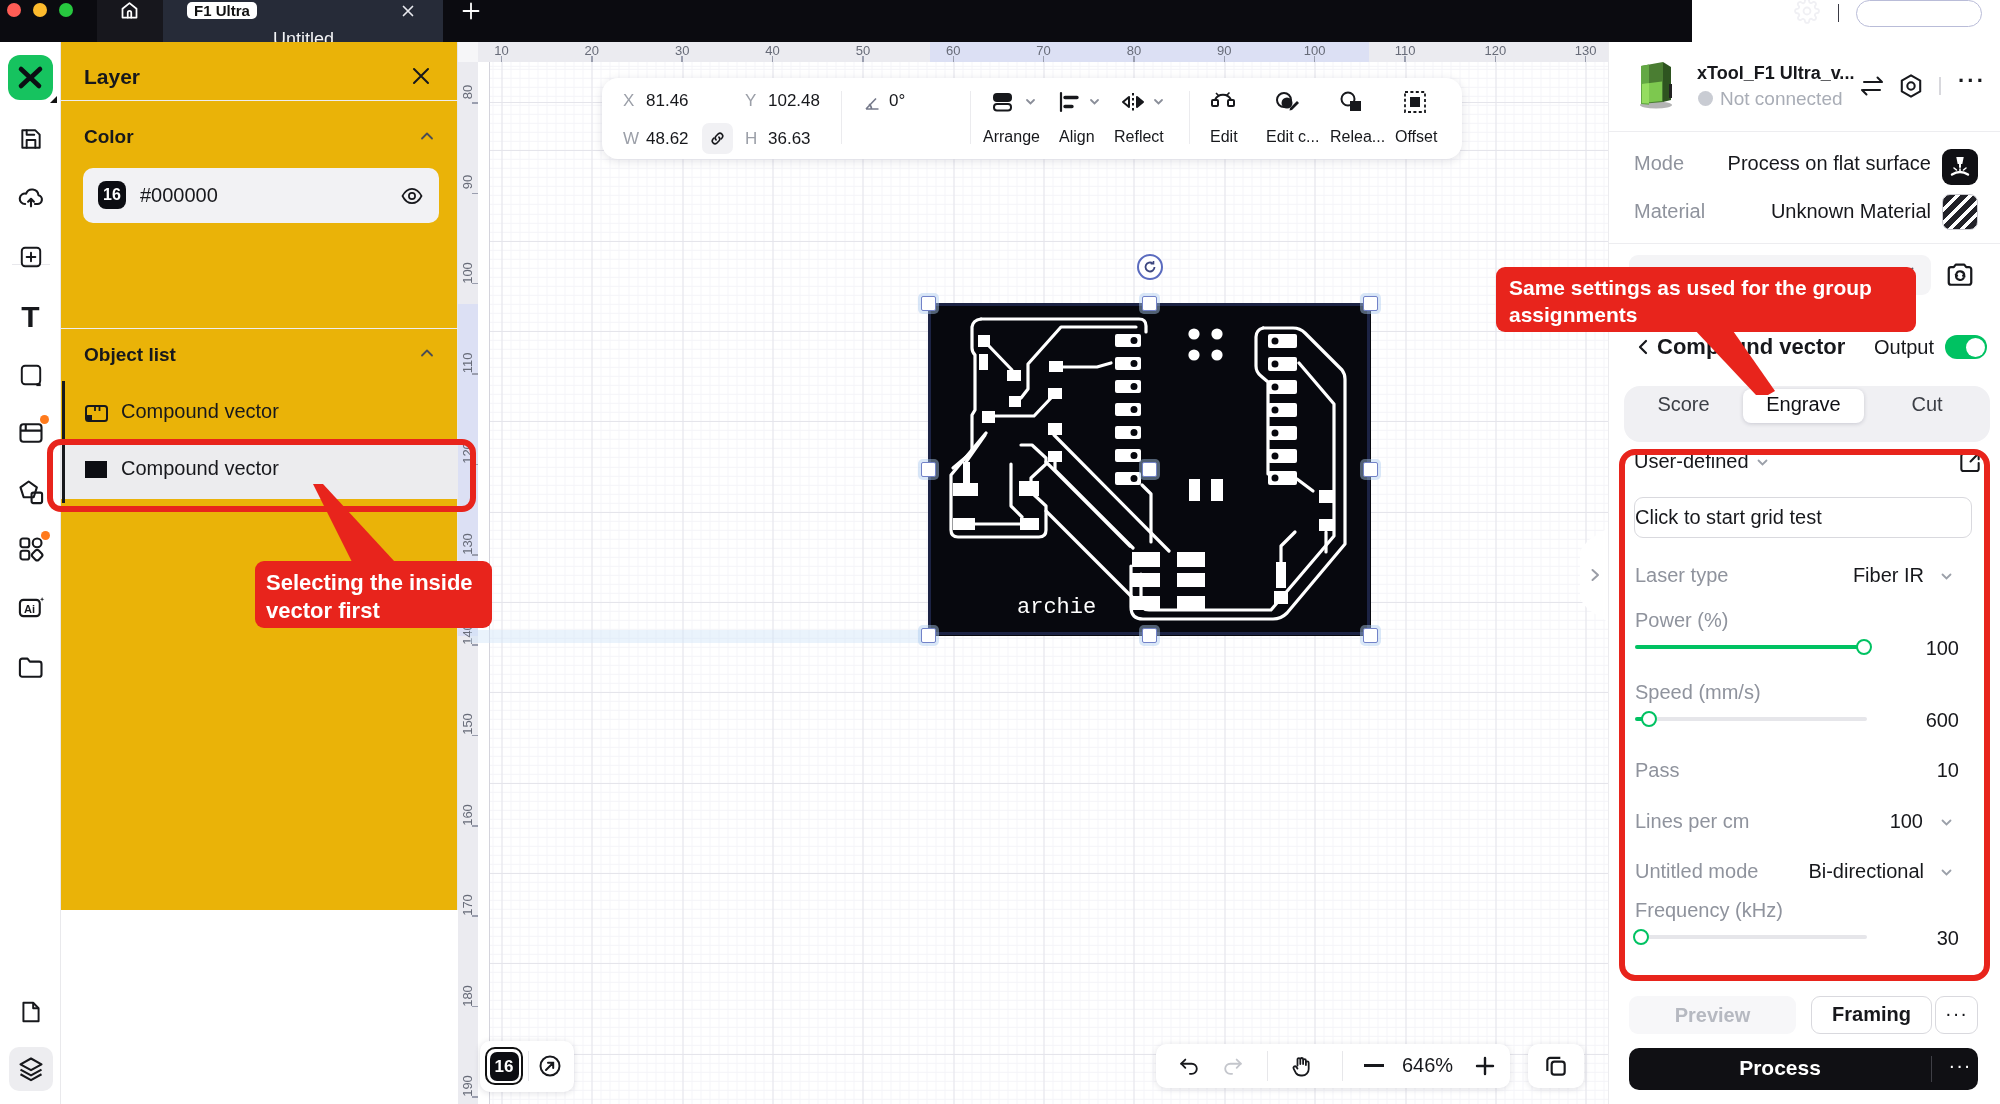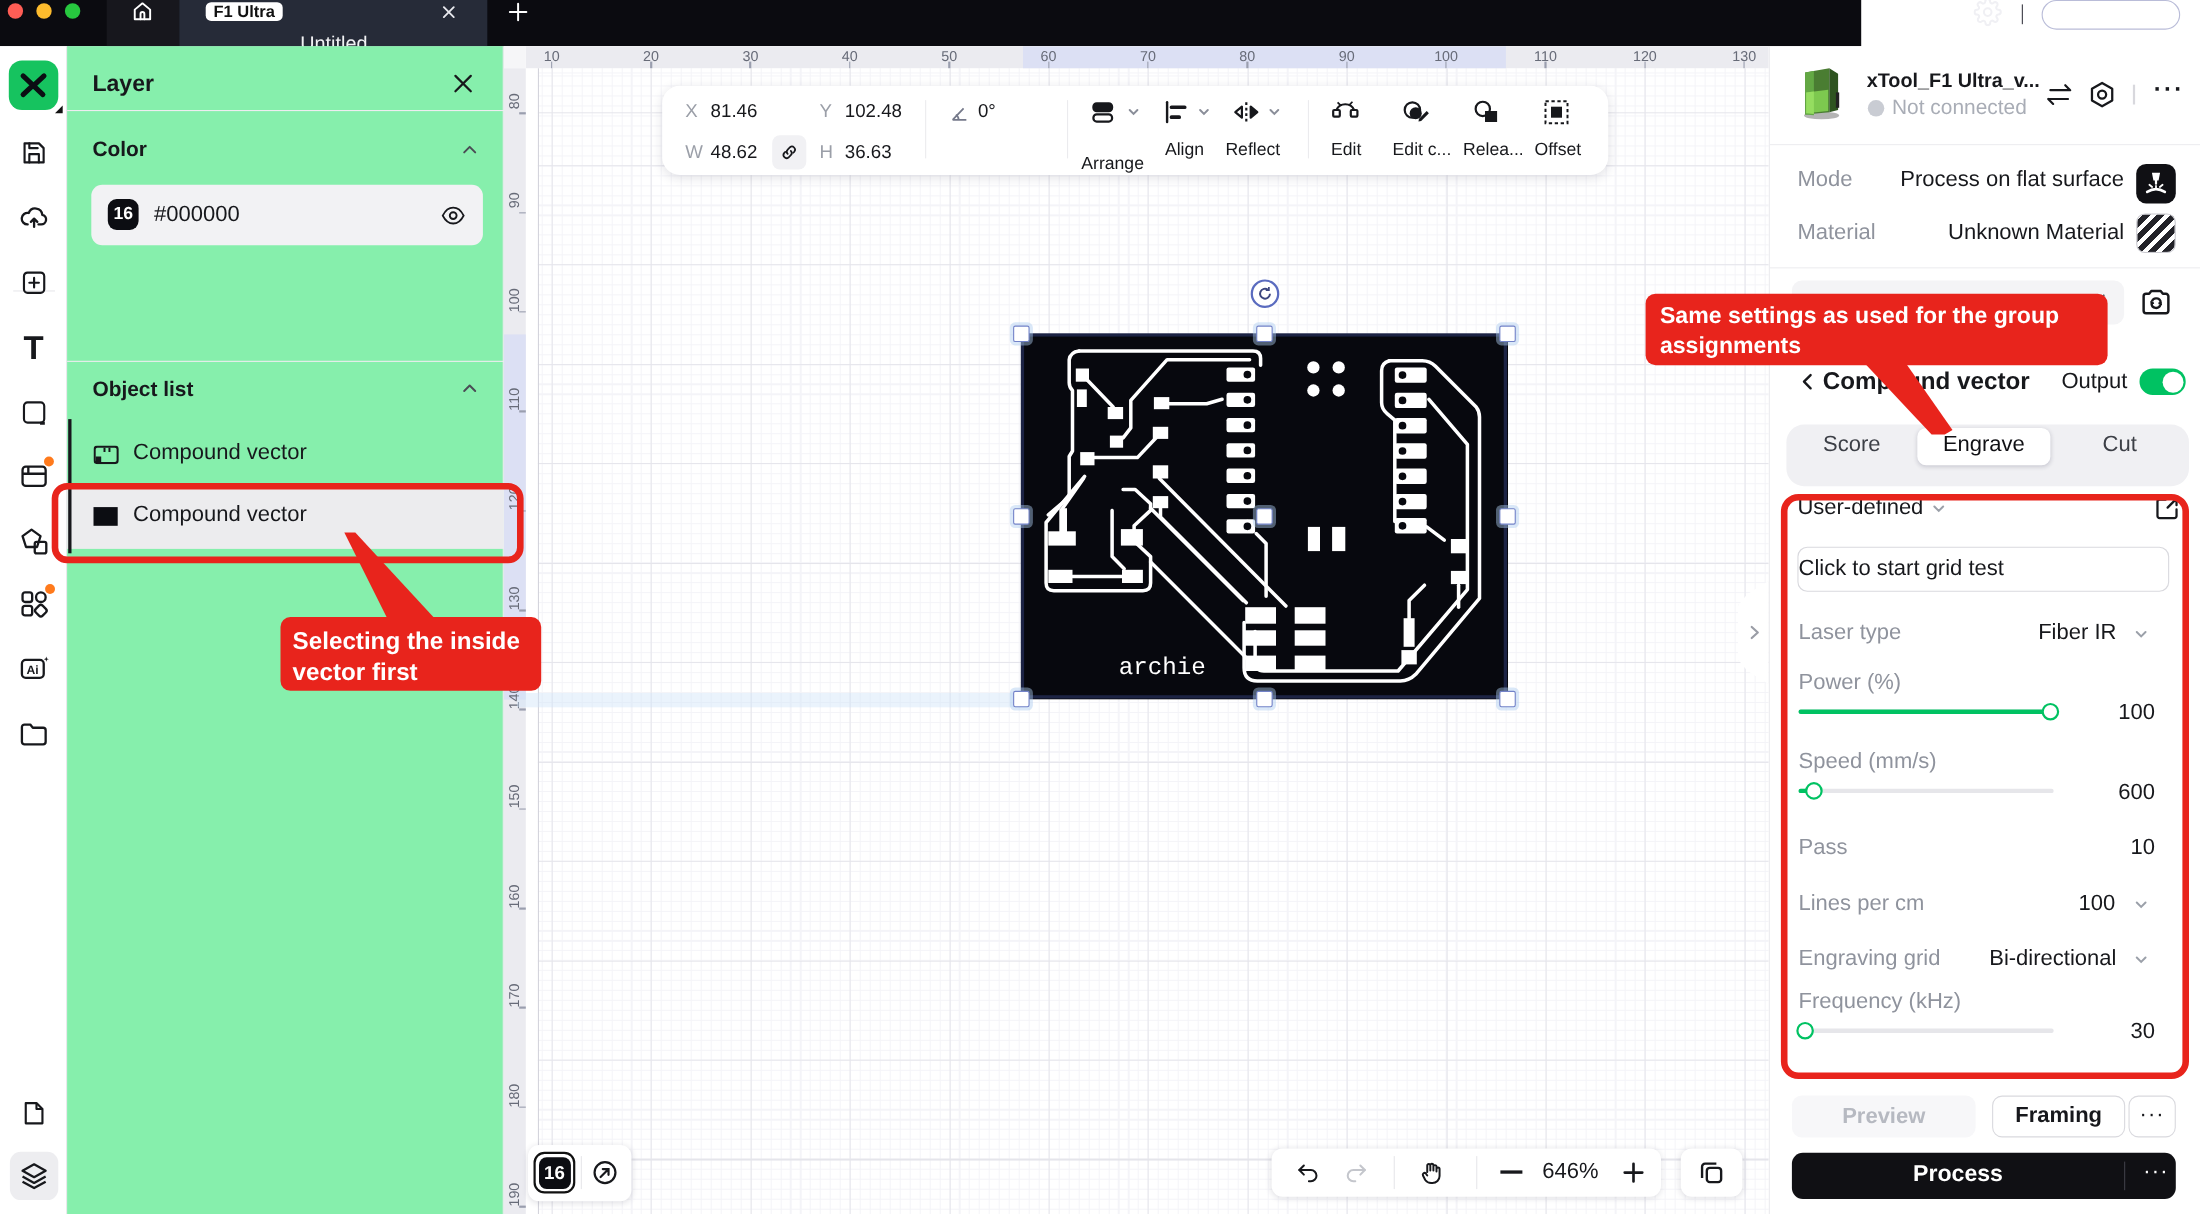--- a/index.html
+++ b/index.html
@@ -7,21 +7,21 @@
   
   #topbar{position:absolute;left:0;top:0;width:1692px;height:42px;background:#0b0b10;}
   .tl{position:absolute;top:3px;width:14px;height:14px;border-radius:50%;}
   #homebtn{position:absolute;left:97px;top:0;width:66px;height:42px;background:#17171d;}
   #tab{position:absolute;left:163px;top:0;width:280px;height:42px;background:#262b38;}
   .pill{position:absolute;left:24px;top:2px;height:17px;background:#fff;border-radius:5px;
     color:#111;font-weight:bold;font-size:15px;line-height:17px;padding:0 7px;}
   
   #leftbar{position:absolute;left:0;top:42px;width:61px;height:1062px;background:#fff;border-right:1px solid #e9e9ec;box-sizing:border-box;}
   
-  #layerpanel{position:absolute;left:61px;top:42px;width:397px;height:1062px;background:#86efac;border-right:1px solid #e6e6ea;box-sizing:border-box;}
+  #layerpanel{position:absolute;left:61px;top:42px;width:397px;height:868px;background:#eab308;border-right:1px solid #e6e6ea;box-sizing:border-box;}
   
   #canvas{position:absolute;left:458px;top:42px;width:1150px;height:1062px;background:#fff;overflow:hidden;}
   
   #rightpanel{position:absolute;left:1608px;top:42px;width:392px;height:1062px;background:#fff;border-left:1px solid #ececef;box-sizing:border-box;}
   .glabel{color:#8f939d;font-size:20px;}
 </style>
 </head>
 <body>
 <div id="topbar">
   <div class="tl" style="left:7px;background:#ff5d55;"></div>
@@ -376,21 +376,21 @@
     <div style="position:absolute;left:287px;top:13px;">0°</div>
     <div style="position:absolute;left:368px;top:13px;width:1px;height:53px;background:#ebebee;"></div>
 
     <svg width="26" height="24" style="position:absolute;left:390px;top:12px" viewBox="0 0 26 24" fill="none" stroke="#17181c" stroke-width="2" stroke-linejoin="round">
       <rect x="2" y="4" width="17" height="7" rx="3" fill="#17181c"></rect>
         <rect x="2" y="14" width="17" height="6.5" rx="3"></rect>
     </svg>
     <svg width="13" height="13" style="position:absolute;left:422px;top:17px" viewBox="0 0 13 13" fill="none" stroke="#8a8e99" stroke-width="1.8" stroke-linecap="round">
         <path d="M3 5 L6.5 8.5 L10 5"></path>
       </svg>
-    <div style="position:absolute;left:381px;top:50px;font-size:16px;margin-top:13px;">Arrange</div>
+    <div style="position:absolute;left:381px;top:50px;font-size:16px;">Arrange</div>
 
     <svg width="24" height="24" style="position:absolute;left:455px;top:12px" viewBox="0 0 24 24" fill="none" stroke="#17181c" stroke-width="2.2" stroke-linecap="round">
       <path d="M4 3 V21"></path>
         <path d="M8 7.5 H20 M8 16.5 H15" stroke-width="3.4"></path>
     </svg>
     <svg width="13" height="13" style="position:absolute;left:486px;top:17px" viewBox="0 0 13 13" fill="none" stroke="#8a8e99" stroke-width="1.8" stroke-linecap="round">
         <path d="M3 5 L6.5 8.5 L10 5"></path>
       </svg>
     <div style="position:absolute;left:457px;top:50px;font-size:16px;">Align</div>
 
@@ -585,21 +585,21 @@
 
   <div class="glabel" style="position:absolute;left:26px;top:717px;">Pass</div>
   <div style="position:absolute;left:0;top:717px;width:350px;text-align:right;font-size:20px;color:#17181c;">10</div>
 
   <div class="glabel" style="position:absolute;left:26px;top:768px;">Lines per cm</div>
   <div style="position:absolute;left:0;top:768px;width:314px;text-align:right;font-size:20px;color:#17181c;">100</div>
   <svg width="15" height="15" style="position:absolute;left:330px;top:773px" viewBox="0 0 15 15" fill="none" stroke="#9ba0a9" stroke-width="1.8" stroke-linecap="round">
       <path d="M3.5 5.5 L7.5 9.5 L11.5 5.5"></path>
     </svg>
 
-  <div class="glabel" style="position:absolute;left:26px;top:818px;">Engraving grid</div>
+  <div class="glabel" style="position:absolute;left:26px;top:818px;">Untitled mode</div>
   <div style="position:absolute;left:0;top:818px;width:315px;text-align:right;font-size:20px;color:#17181c;">Bi-directional</div>
   <svg width="15" height="15" style="position:absolute;left:330px;top:823px" viewBox="0 0 15 15" fill="none" stroke="#9ba0a9" stroke-width="1.8" stroke-linecap="round">
       <path d="M3.5 5.5 L7.5 9.5 L11.5 5.5"></path>
     </svg>
 
   <div class="glabel" style="position:absolute;left:26px;top:857px;">Frequency (kHz)</div>
   <div style="position:absolute;left:26px;top:893px;width:232px;height:4px;background:#e6e6ea;border-radius:2px;"></div>
   <div style="position:absolute;left:26px;top:893px;width:8px;height:4px;background:#00c262;border-radius:2px;"></div>
   <div style="position:absolute;left:24px;top:887px;width:16px;height:16px;background:#fff;border:2.5px solid #00c262;border-radius:50%;box-sizing:border-box;"></div>
   <div style="position:absolute;left:0;top:885px;width:350px;text-align:right;font-size:20px;color:#17181c;">30</div>

